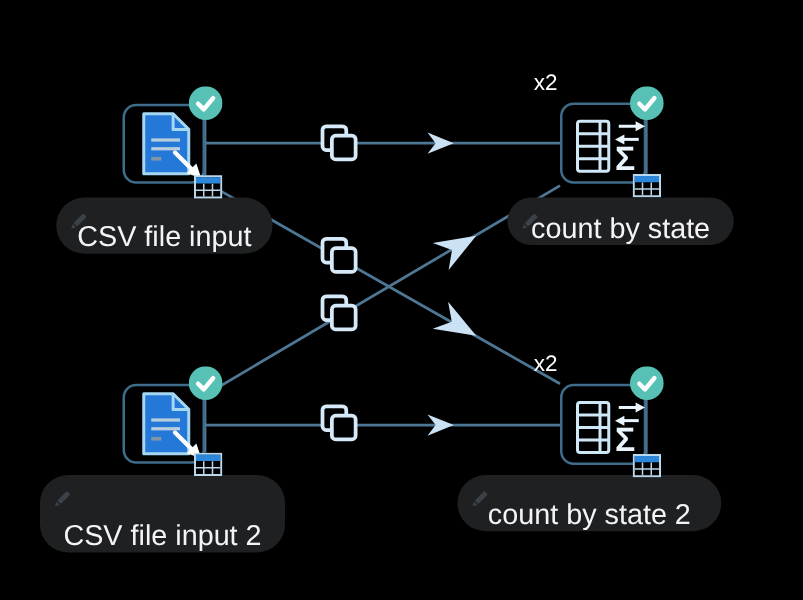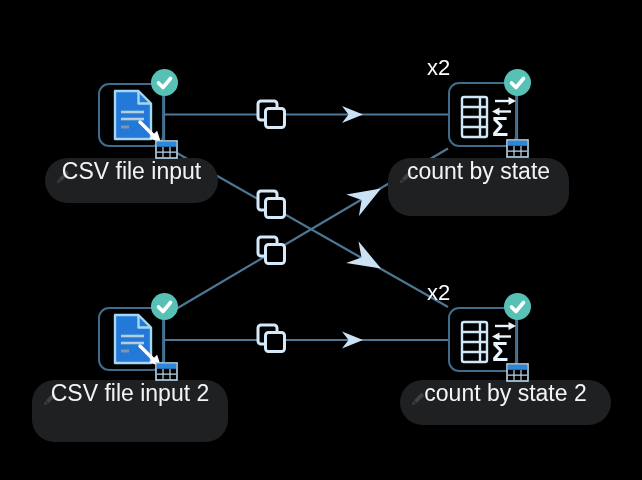--- a/index.html
+++ b/index.html
@@ -40,30 +40,30 @@
 
   .port-frame{fill:#000;stroke:var(--c-port-outline,#b9d8ec);stroke-width:1.6;}
   .port-header{fill:var(--c-port-header-blue,#2c87da);}
   .port-grid{stroke:var(--c-port-outline,#b9d8ec);stroke-width:1.2;fill:none;}
 
   .check-circle{fill:var(--c-check-badge,#57c1b5);}
   .check-mark{stroke:#fff;stroke-width:3.6;fill:none;stroke-linecap:round;stroke-linejoin:round;}
 
   .label-pill{
     position:absolute;background:var(--c-label-pill-bg,#1e2022);
-    border-radius:22.5px;display:flex;align-items:flex-start;justify-content:center;
+    border-radius:22.5px;display:flex;align-items:flex-end;justify-content:center;
     color:var(--c-label-text,#f4f4f6);font-size:23px;z-index:5;
   }
   .pencil{position:absolute;left:9px;top:10px;}
   .pencil *{fill:var(--c-pencil,#3a4148);}
   .label-text{position:relative;z-index:1;white-space:nowrap;}
 
   .multiplicity{
     position:absolute;color:var(--c-multiplicity-text,#fff);
-    font-size:22px;z-index:3;line-height:1;
+    font-size:18px;z-index:3;line-height:1;
   }
 </style>
 </head>
 <body>
 
 <div id="stage">
 
   <svg class="layer" width="642" height="480" viewBox="0 0 642 480">
 
     <path class="edge" d="M164,95.5 V140"></path>
@@ -151,21 +151,21 @@
       <path class="check-mark" d="M7.5,14 L12,18.5 L19.5,9.5"></path>
     </svg>
   </div>
   <div class="port" style="left:506px;top:139px;">
     <svg width="23" height="19" viewBox="0 0 23 19">
       <rect class="port-frame" x="1" y="1" width="21" height="17"></rect>
       <rect class="port-header" x="1.8" y="1.8" width="19.4" height="5"></rect>
       <path class="port-grid" d="M8,7 V17.2 M15,7 V17.2 M1.8,12.2 H21.2"></path>
     </svg>
   </div>
-  <div class="label-pill" style="left:388px;top:158px;width:181px;height:58px;">
+  <div class="label-pill" style="left:406px;top:158px;width:181px;height:38px;">
     <svg class="pencil" width="18" height="18" viewBox="0 0 18 18">
       <g transform="rotate(45 9 9)">
           <rect x="7" y="2" width="4" height="11" rx="1"></rect>
           <polygon points="7,14 11,14 9,17.5"></polygon>
         </g>
     </svg>
     <span class="label-text">count by state</span>
   </div>
 
   <div class="node" style="left:98px;top:307px;width:66px;height:64px;">
@@ -220,21 +220,21 @@
       <path class="check-mark" d="M7.5,14 L12,18.5 L19.5,9.5"></path>
     </svg>
   </div>
   <div class="port" style="left:506px;top:363px;">
     <svg width="23" height="19" viewBox="0 0 23 19">
       <rect class="port-frame" x="1" y="1" width="21" height="17"></rect>
       <rect class="port-header" x="1.8" y="1.8" width="19.4" height="5"></rect>
       <path class="port-grid" d="M8,7 V17.2 M15,7 V17.2 M1.8,12.2 H21.2"></path>
     </svg>
   </div>
-  <div class="label-pill" style="left:400px;top:380px;width:211px;height:45px;">
+  <div class="label-pill" style="left:366px;top:380px;width:211px;height:45px;">
     <svg class="pencil" width="18" height="18" viewBox="0 0 18 18">
       <g transform="rotate(45 9 9)">
           <rect x="7" y="2" width="4" height="11" rx="1"></rect>
           <polygon points="7,14 11,14 9,17.5"></polygon>
         </g>
     </svg>
     <span class="label-text">count by state 2</span>
   </div>
 
 </div>

